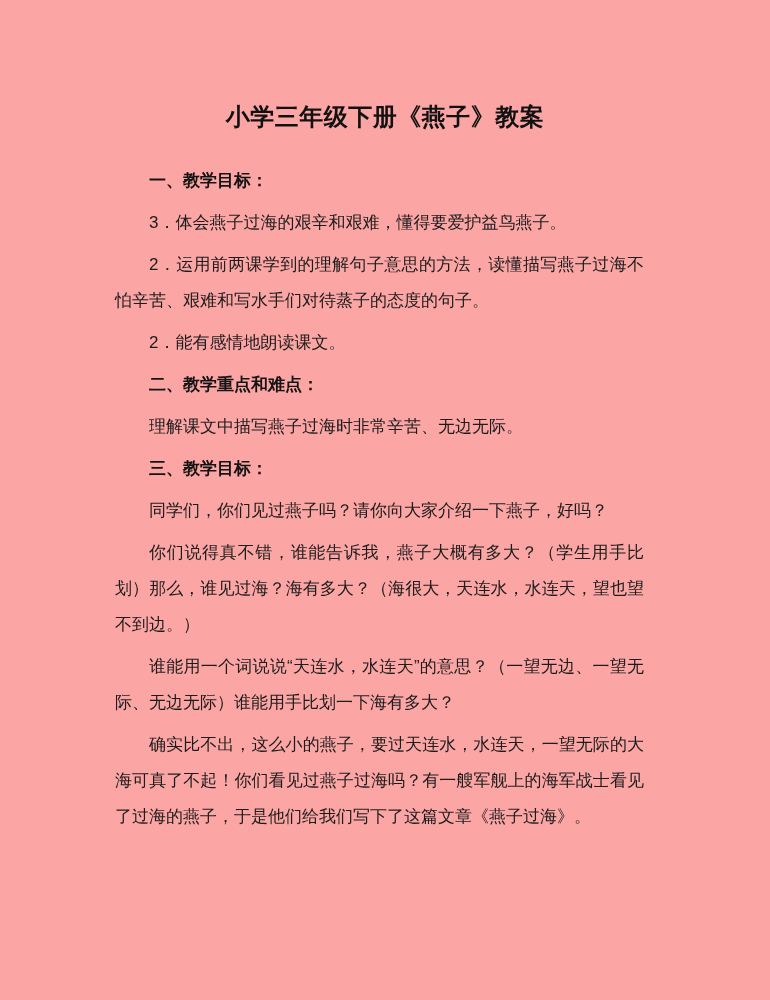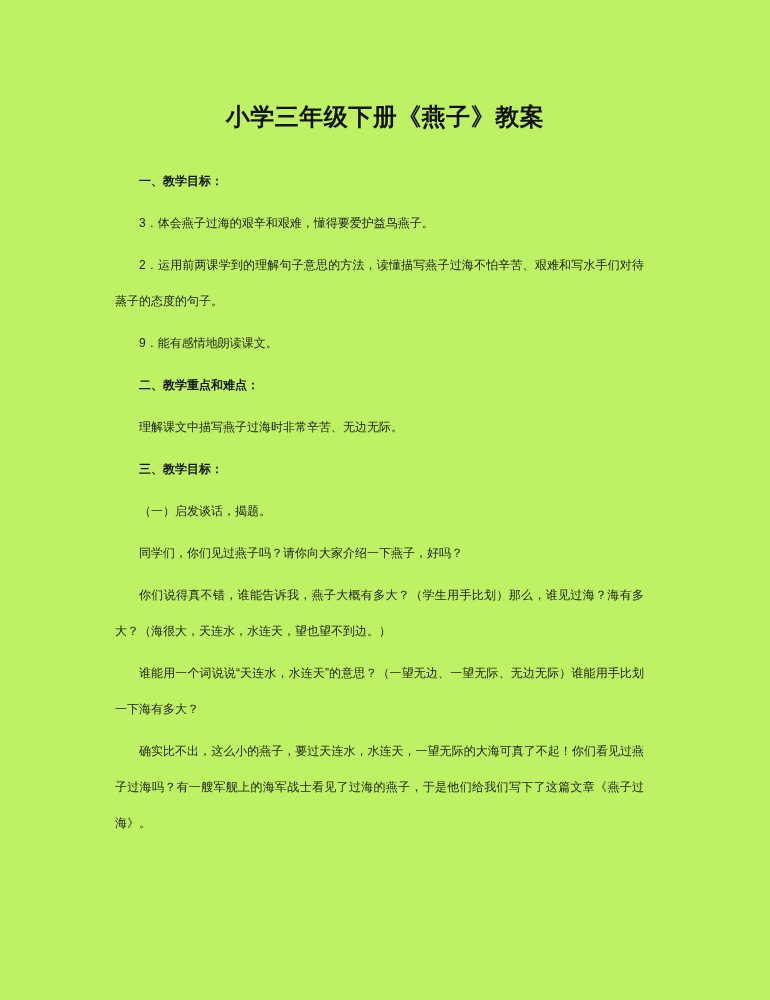--- a/index.html
+++ b/index.html
@@ -5,39 +5,39 @@
   html, body {
     margin: 0;
     padding: 0;
     background: #ffffff;
   }
   .page {
     position: relative;
     width: 770px;
     height: 1000px;
     margin: 0 auto;
-    background: #bef264;
+    background: #fca5a5;
     box-sizing: border-box;
     padding: 99px 115px 0 115px;
     font-family: "Liberation Sans", "DejaVu Sans", sans-serif;
     color: #1c1c1c;
     overflow: hidden;
   }
   .doc-title {
     margin: 0 0 28px 0;
     font-size: 24px;
     font-weight: bold;
     line-height: 36px;
     text-align: center;
     color: #111111;
     letter-spacing: 0.5px;
   }
   .para {
     margin: 0 11px 6px 0;
-    font-size: 12px;
+    font-size: 17px;
     line-height: 36px;
     text-indent: 2em;
     text-align: justify;
     word-wrap: break-word;
   }
   .para.bold {
     font-weight: bold;
     color: #131313;
   }
 </style>
@@ -46,29 +46,28 @@
 
 <div class="page">
   <h1 class="doc-title">小学三年级下册《燕子》教案</h1>
 
   <p class="para bold">一、教学目标：</p>
 
   <p class="para">3．体会燕子过海的艰辛和艰难，懂得要爱护益鸟燕子。</p>
 
   <p class="para">2．运用前两课学到的理解句子意思的方法，读懂描写燕子过海不怕辛苦、艰难和写水手们对待蒸子的态度的句子。</p>
 
-  <p class="para">9．能有感情地朗读课文。</p>
+  <p class="para">2．能有感情地朗读课文。</p>
 
   <p class="para bold">二、教学重点和难点：</p>
 
   <p class="para">理解课文中描写燕子过海时非常辛苦、无边无际。</p>
 
   <p class="para bold">三、教学目标：</p>
 
-  <p class="para">（一）启发谈话，揭题。</p>
 
   <p class="para">同学们，你们见过燕子吗？请你向大家介绍一下燕子，好吗？</p>
 
 
   <p class="para">你们说得真不错，谁能告诉我，燕子大概有多大？（学生用手比划）那么，谁见过海？海有多大？（海很大，天连水，水连天，望也望不到边。）</p>
 
   <p class="para">谁能用一个词说说“天连水，水连天”的意思？（一望无边、一望无际、无边无际）谁能用手比划一下海有多大？</p>
 
   <p class="para">确实比不出，这么小的燕子，要过天连水，水连天，一望无际的大海可真了不起！你们看见过燕子过海吗？有一艘军舰上的海军战士看见了过海的燕子，于是他们给我们写下了这篇文章《燕子过海》。</p>
 </div>

